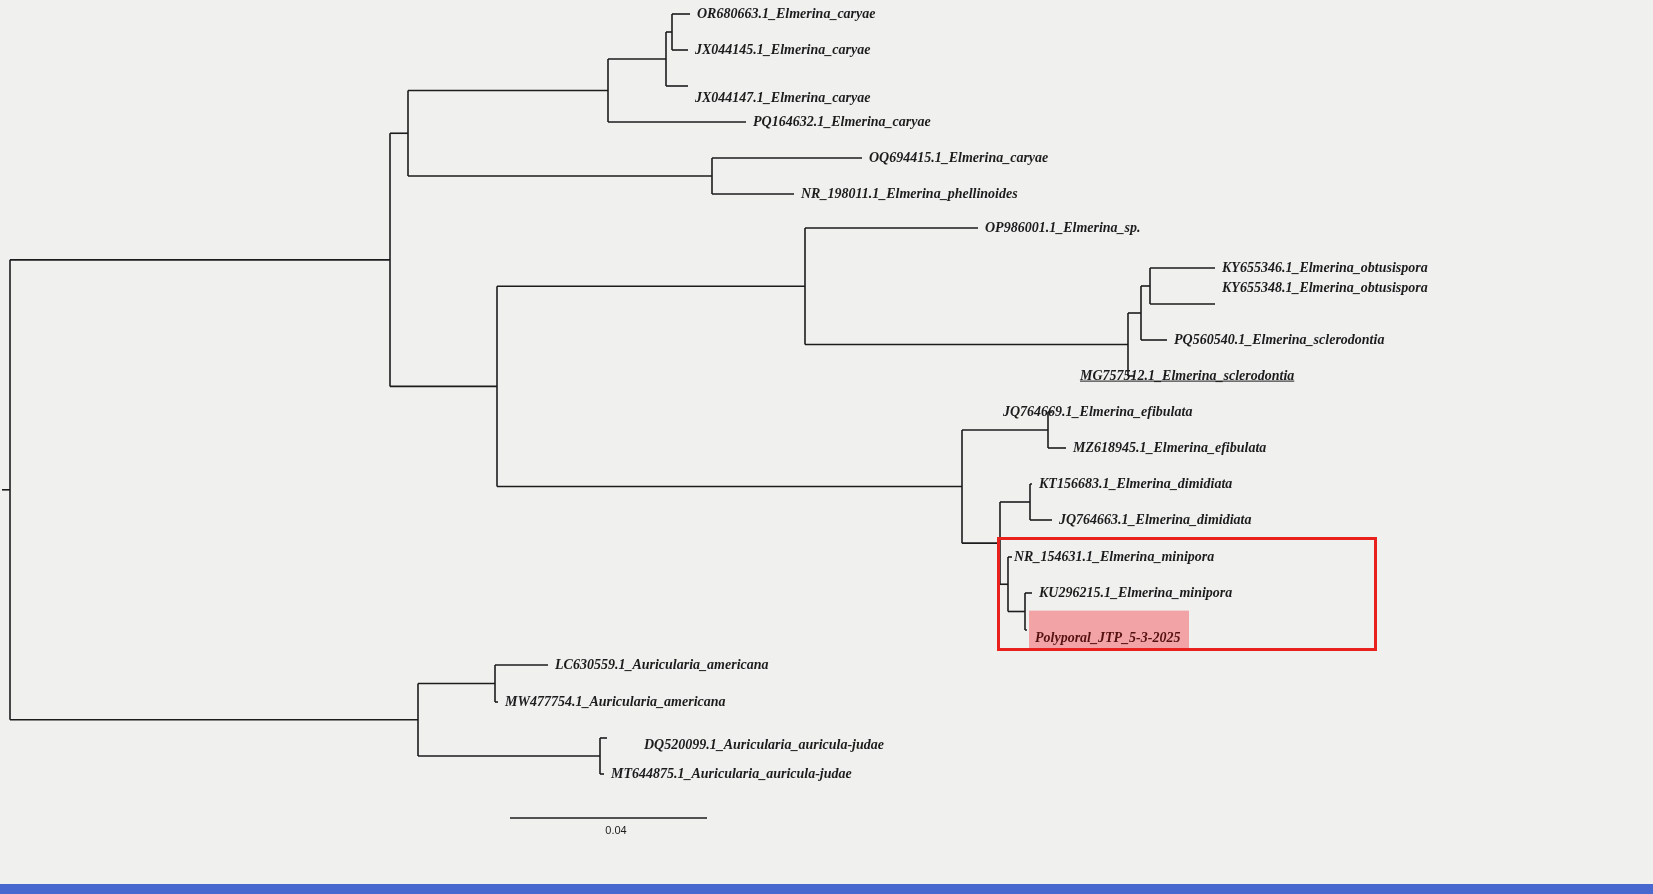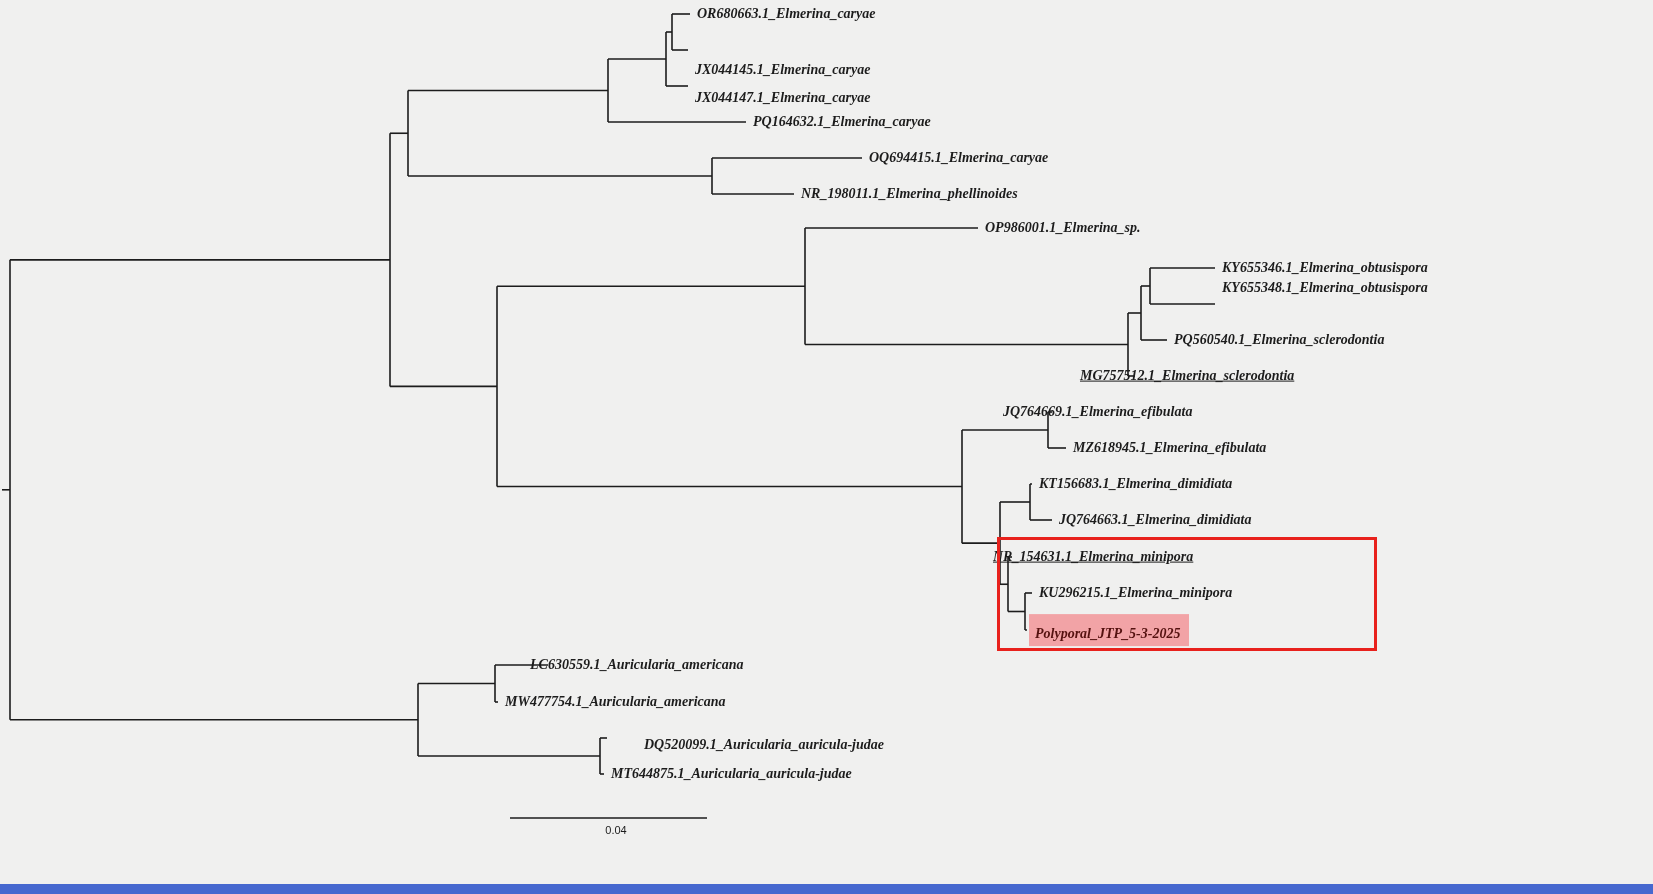--- a/index.html
+++ b/index.html
@@ -21,21 +21,21 @@
     transform: translateY(-50%);
     font-family: "Liberation Serif", serif;
     font-style: italic;
     font-weight: bold;
     font-size: 14px;
     white-space: nowrap;
     pointer-events: auto;
     line-height: 1.2;
   }
   .tip-label.highlighted {
-    padding: 12px 9px 3px 6px;
+    padding: 19px 9px 3px 6px;
   }
   #highlight-box {
     position: absolute;
     border-style: solid;
     box-sizing: border-box;
   }
   #scale-label {
     position: absolute;
     transform: translateX(-50%);
     font-family: "Liberation Sans", sans-serif;
@@ -113,38 +113,38 @@
       <line x1="495" y1="665" x2="548" y2="665" stroke="#1c1c1c" stroke-width="1.6"></line>
       <line x1="495" y1="702" x2="498" y2="702" stroke="#1c1c1c" stroke-width="1.6"></line>
       <line x1="418" y1="756" x2="600" y2="756" stroke="#1c1c1c" stroke-width="1.6"></line>
       <line x1="600" y1="738" x2="600" y2="774" stroke="#1c1c1c" stroke-width="1.6"></line>
       <line x1="600" y1="738" x2="607" y2="738" stroke="#1c1c1c" stroke-width="1.6"></line>
       <line x1="600" y1="774" x2="604" y2="774" stroke="#1c1c1c" stroke-width="1.6"></line>
       <line x1="510" y1="818" x2="707" y2="818" stroke="#1c1c1c" stroke-width="1.6"></line>
     </svg>
   <div id="labels" style="color: rgb(28, 28, 28);">
       <div class="tip-label" style="left: 697px; top: 14px;">OR680663.1_Elmerina_caryae</div>
-      <div class="tip-label" style="left: 695px; top: 50px; margin-top: 20px;">JX044145.1_Elmerina_caryae</div>
+      <div class="tip-label" style="left: 695px; top: 50px;">JX044145.1_Elmerina_caryae</div>
       <div class="tip-label" style="left: 695px; top: 86px; margin-top: 12px;">JX044147.1_Elmerina_caryae</div>
       <div class="tip-label" style="left: 753px; top: 122px;">PQ164632.1_Elmerina_caryae</div>
       <div class="tip-label" style="left: 869px; top: 158px;">OQ694415.1_Elmerina_caryae</div>
       <div class="tip-label" style="left: 801px; top: 194px;">NR_198011.1_Elmerina_phellinoides</div>
       <div class="tip-label" style="left: 985px; top: 228px;">OP986001.1_Elmerina_sp.</div>
       <div class="tip-label" style="left: 1222px; top: 268px;">KY655346.1_Elmerina_obtusispora</div>
       <div class="tip-label" style="left: 1222px; top: 288px;">KY655348.1_Elmerina_obtusispora</div>
       <div class="tip-label" style="left: 1174px; top: 340px;">PQ560540.1_Elmerina_sclerodontia</div>
       <div class="tip-label" style="left: 1080px; top: 376px; text-decoration: underline;">MG757512.1_Elmerina_sclerodontia</div>
       <div class="tip-label" style="left: 1003px; top: 412px;">JQ764669.1_Elmerina_efibulata</div>
       <div class="tip-label" style="left: 1073px; top: 448px;">MZ618945.1_Elmerina_efibulata</div>
       <div class="tip-label" style="left: 1039px; top: 484px; font-family: Liberation Serif, serif;">KT156683.1_Elmerina_dimidiata</div>
       <div class="tip-label" style="left: 1059px; top: 520px;">JQ764663.1_Elmerina_dimidiata</div>
-      <div class="tip-label" style="left: 993px; top: 557px; text-decoration: underline;">NR_154631.1_Elmerina_minipora</div>
+      <div class="tip-label" style="left: 1014px; top: 557px;">NR_154631.1_Elmerina_minipora</div>
       <div class="tip-label" style="left: 1039px; top: 593px;">KU296215.1_Elmerina_minipora</div>
       <div class="tip-label highlighted" style="left: 1029px; top: 630px; background: rgb(242, 163, 166); color: rgb(85, 18, 16);">Polyporal_JTP_5-3-2025</div>
-      <div class="tip-label" style="left: 530px; top: 665px;">LC630559.1_Auricularia_americana</div>
+      <div class="tip-label" style="left: 555px; top: 665px;">LC630559.1_Auricularia_americana</div>
       <div class="tip-label" style="left: 505px; top: 702px;">MW477754.1_Auricularia_americana</div>
       <div class="tip-label" style="left: 644px; top: 738px; margin-top: 7px;">DQ520099.1_Auricularia_auricula-judae</div>
       <div class="tip-label" style="left: 611px; top: 774px;">MT644875.1_Auricularia_auricula-judae</div>
     </div>
   <div id="highlight-box" style="left: 997px; top: 537px; width: 380px; height: 114px; border-color: rgb(232, 33, 28); border-width: 3px;"></div>
   <div id="scale-label" style="left: 608.5px; top: 824px; color: rgb(28, 28, 28); padding-left: 15px;">0.04</div>
   <div id="bottom-bar" style="background: rgb(70, 104, 207);"></div>
 </div>
 
 </body></html>

